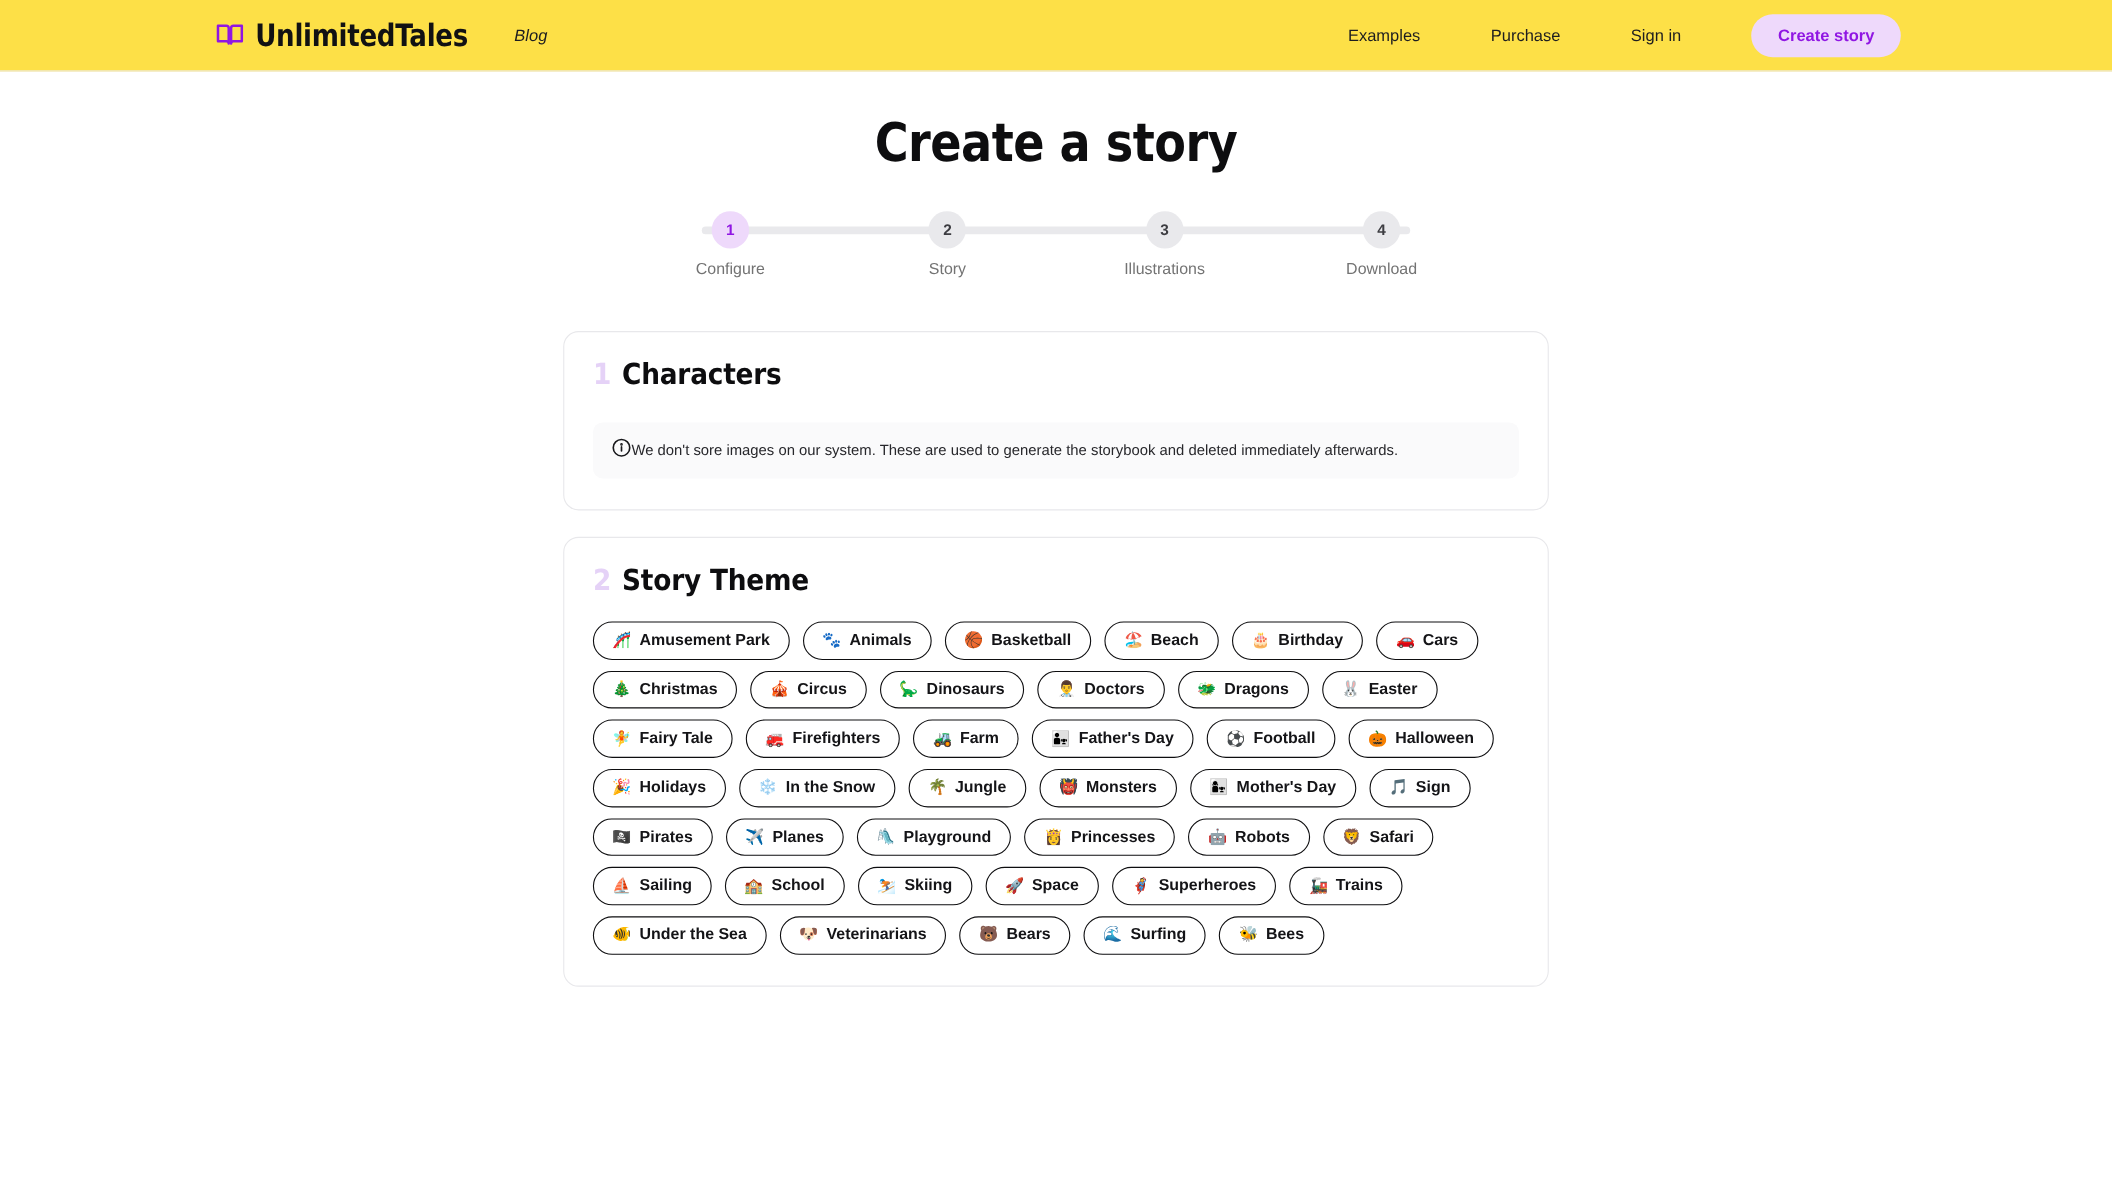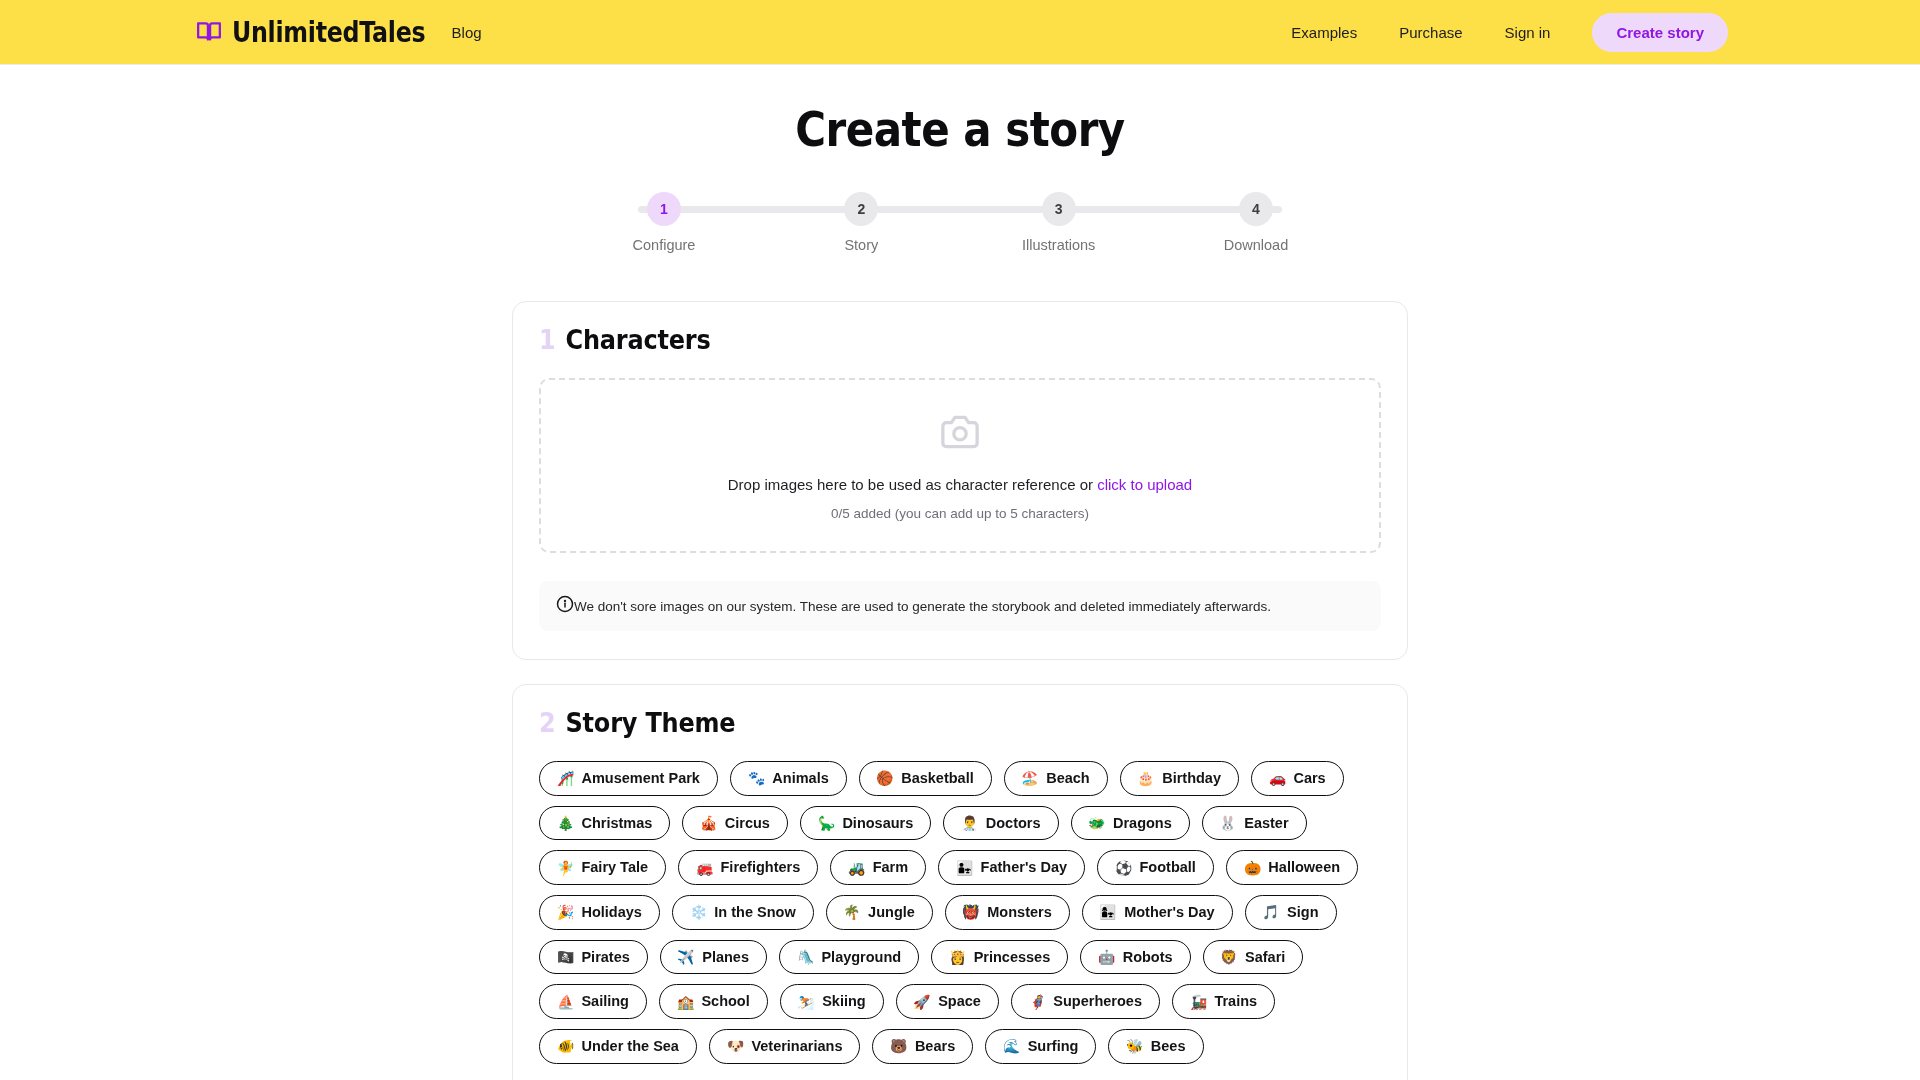--- a/index.html
+++ b/index.html
@@ -25,34 +25,34 @@
   .brand-icon { width: 26px; height: 26px; display: block; }
   .brand-name {
     font-size: 25px;
     font-weight: 700;
     letter-spacing: -0.3px;
     color: #111113;
     font-family: "DejaVu Sans", sans-serif;
     transform: scaleY(1.12) scaleX(0.95);
     transform-origin: left center;
   }
-  .nav-left { margin-left: 16px; }
+  .nav-left { margin-left: 32px; font-style: italic; }
   .nav-link {
     font-size: 15px;
     color: #1d1d20;
     font-weight: 500;
     text-decoration: none;
     cursor: pointer;
   }
   .nav-right {
     position: absolute;
     right: 192px;
     display: flex;
     align-items: center;
-    gap: 42px;
+    gap: 64px;
   }
   .cta-btn {
     background: #eed9fb;
     color: #9016e3;
     font-size: 15px;
     font-weight: 600;
     border: none;
     border-radius: 999px;
     padding: 11px 24px;
     cursor: pointer;
@@ -247,32 +247,20 @@
     </div>
   </div>
 </div>
 
 <section class="card" id="characters-card">
   <div class="card-title">
     <span class="card-num">1</span>
     <span>Characters</span>
   </div>
 
-  <div class="dropzone">
-    <span class="camera-icon">
-      <svg width="42" height="36" viewBox="0 0 24 21" fill="none" stroke="#d5d5db" stroke-width="1.9" stroke-linecap="round" stroke-linejoin="round">
-        <path d="M22 17a2 2 0 0 1-2 2H4a2 2 0 0 1-2-2V7a2 2 0 0 1 2-2h3l2-3h6l2 3h3a2 2 0 0 1 2 2z"></path>
-        <circle cx="12" cy="11.5" r="3.6"></circle>
-      </svg>
-    </span>
-    <div class="drop-text">
-      <span>Drop images here to be used as character reference or </span><span class="drop-link">click to upload</span>
-    </div>
-    <div class="drop-sub">0/5 added (you can add up to 5 characters)</div>
-  </div>
 
   <div class="notice">
     <span>
       <svg width="18" height="18" viewBox="0 0 24 24" fill="none" stroke="#18181b" stroke-width="2" stroke-linecap="round" stroke-linejoin="round">
         <circle cx="12" cy="12" r="10"></circle>
         <line x1="12" y1="16" x2="12" y2="11"></line>
         <circle cx="12" cy="8" r="0.6" fill="#18181b"></circle>
       </svg>
     </span>
     <span class="notice-text">We don't sore images on our system. These are used to generate the storybook and deleted immediately afterwards.</span>

